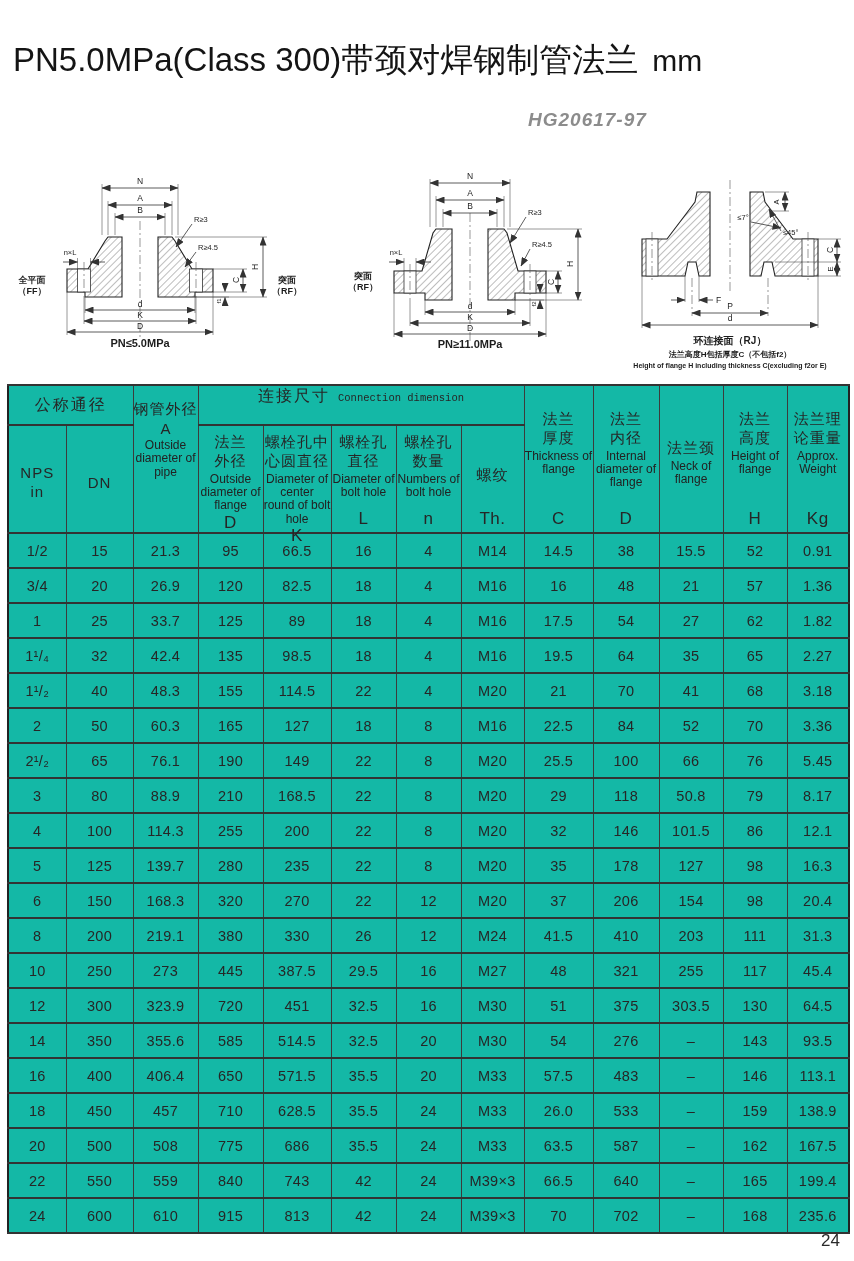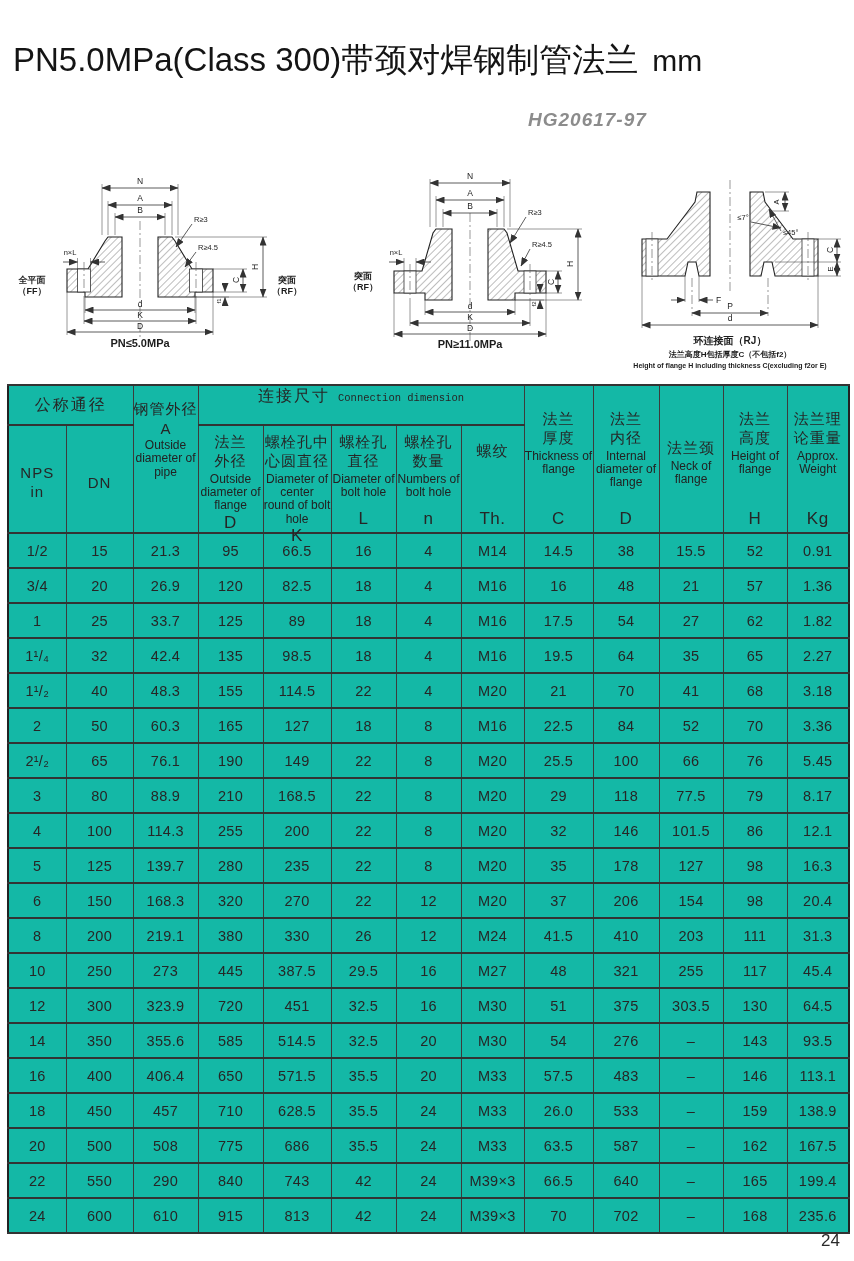--- a/index.html
+++ b/index.html
@@ -356,21 +356,21 @@
         </th>
         <th>
           <div class="hcell hc-short">
             <span class="hz">螺栓孔
 数量</span>
             <span class="he">Numbers of bolt hole</span>
             <span class="hs">n</span>
           </div>
         </th>
         <th>
-          <div class="hcell hc-short" style="padding-top:16px">
+          <div class="hcell hc-short" style="padding-top:40px">
             <span class="hz">螺纹</span>
             <span class="hs">Th.</span>
           </div>
         </th>
       </tr>
     </thead>
     <tbody>
         <tr>
           <td>1/2</td>
           <td>15</td>
@@ -480,21 +480,21 @@
           <td>3</td>
           <td>80</td>
           <td>88.9</td>
           <td>210</td>
           <td>168.5</td>
           <td>22</td>
           <td>8</td>
           <td>M20</td>
           <td>29</td>
           <td>118</td>
-          <td>77.5</td>
+          <td>50.8</td>
           <td>79</td>
           <td>8.17</td>
         </tr>
         <tr>
           <td>4</td>
           <td>100</td>
           <td>114.3</td>
           <td>255</td>
           <td>200</td>
           <td>22</td>
@@ -637,21 +637,21 @@
           <td>M33</td>
           <td>63.5</td>
           <td>587</td>
           <td>–</td>
           <td>162</td>
           <td>167.5</td>
         </tr>
         <tr>
           <td>22</td>
           <td>550</td>
-          <td>290</td>
+          <td>559</td>
           <td>840</td>
           <td>743</td>
           <td>42</td>
           <td>24</td>
           <td>M39×3</td>
           <td>66.5</td>
           <td>640</td>
           <td>–</td>
           <td>165</td>
           <td>199.4</td>

